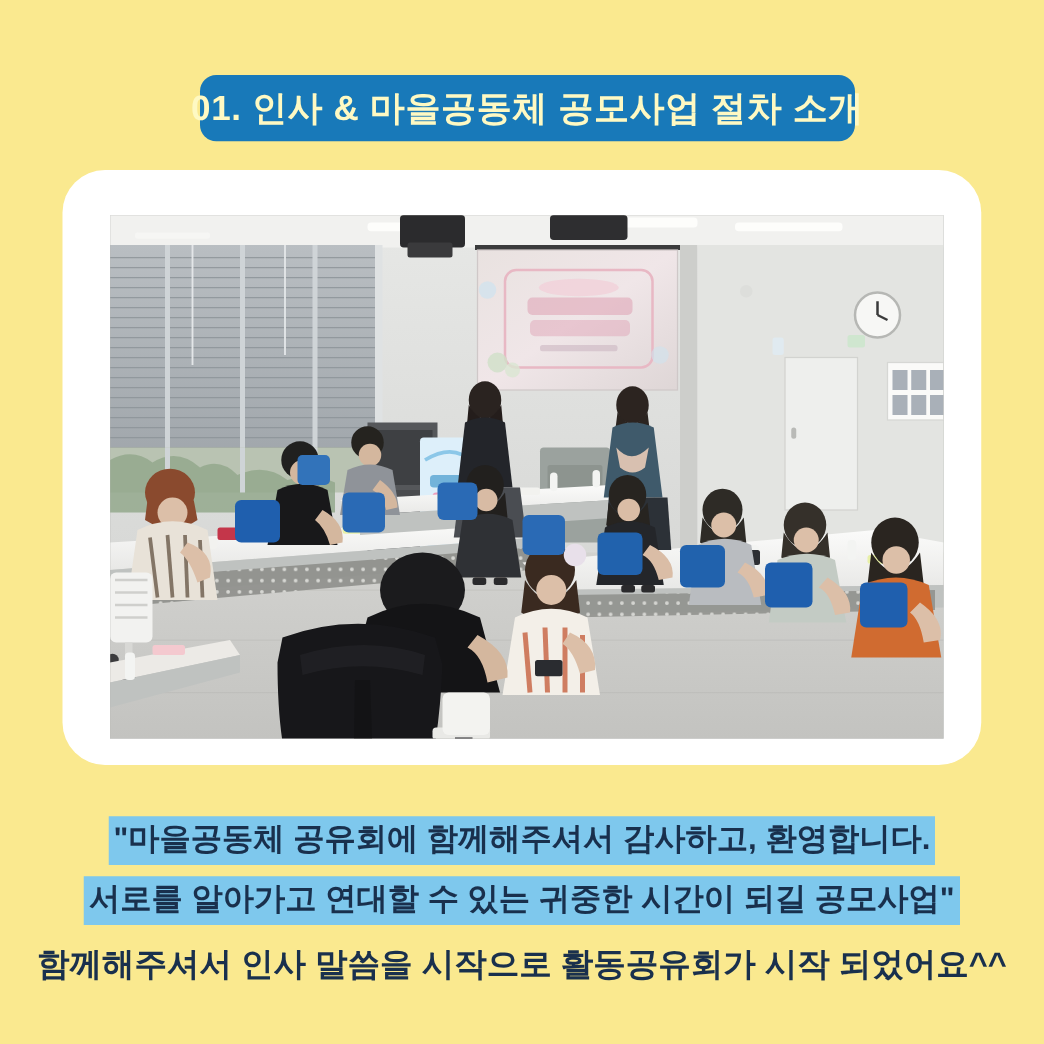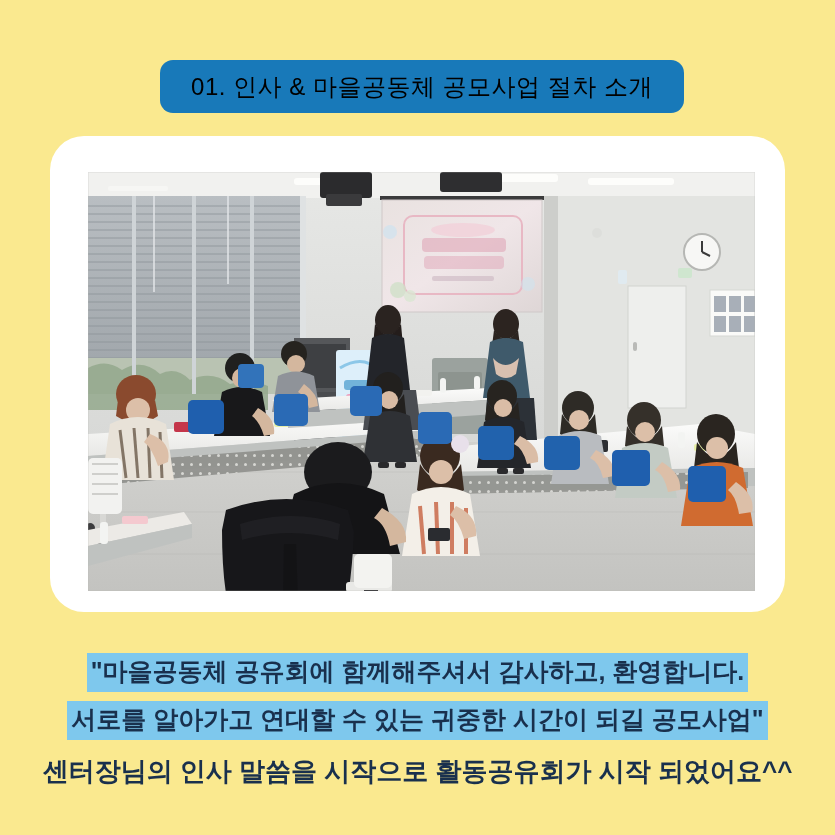--- a/index.html
+++ b/index.html
@@ -10,21 +10,21 @@
   }
   .card{position:relative;width:835px;height:835px;background:#fae98f;}
 
   
   .title-bar{
     position:absolute;left:160px;top:60px;width:524px;height:53px;
     background:#1879b9;border-radius:13px;
     display:flex;align-items:center;justify-content:center;
   }
   .title-text{
-    color:#000000;font-size:24px;font-weight:400;letter-spacing:0.5px;
+    color:#fef9c3;font-size:28px;font-weight:700;letter-spacing:0.5px;
     white-space:nowrap;line-height:1;
   }
 
   
   .photo-frame{
     position:absolute;left:50px;top:136px;width:735px;height:476px;
     background:#ffffff;border-radius:34px;
   }
   .photo{
     position:absolute;left:38px;top:36px;width:667px;height:419px;
@@ -403,17 +403,17 @@
   </div>
 
   <div class="caption">
     <div class="cap-line">
       <span class="hl">"마을공동체 공유회에 함께해주셔서 감사하고, 환영합니다.</span>
     </div>
     <div class="cap-line">
       <span class="hl">서로를 알아가고 연대할 수 있는 귀중한 시간이 되길 공모사업"</span>
     </div>
     <div class="cap-line l3">
-      <span class="plain">센터장님의 인사 말씀을 시작으로 활동공유회가 시작 되었어요^^</span>
+      <span class="plain">함께해주셔서 인사 말씀을 시작으로 활동공유회가 시작 되었어요^^</span>
     </div>
   </div>
 
 </div>
 
 </body></html>

